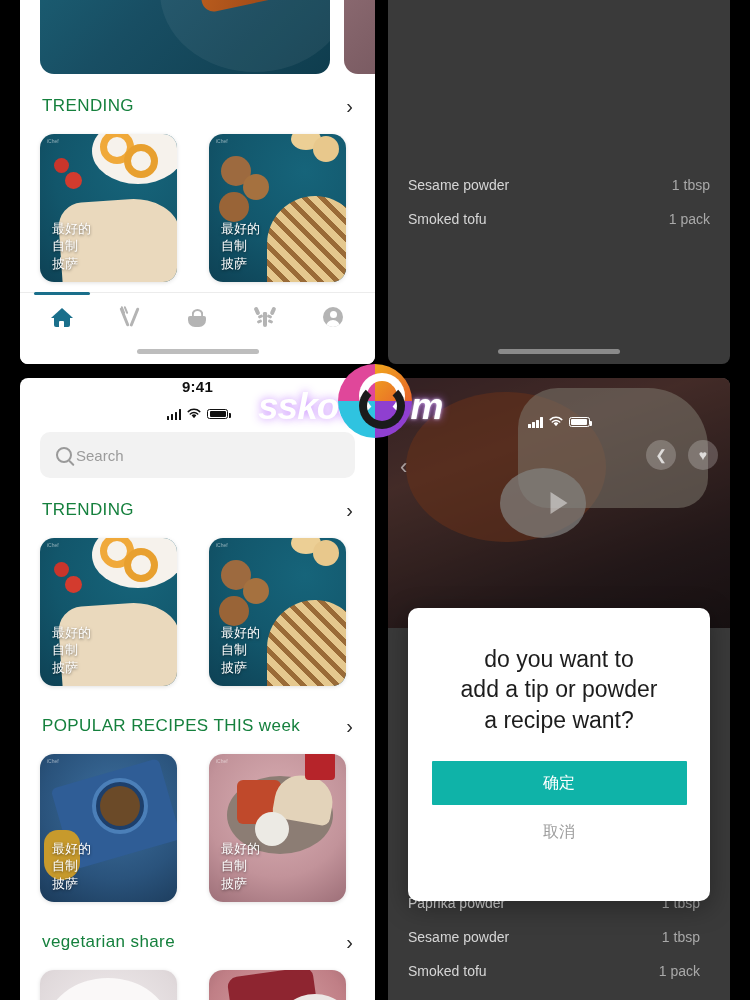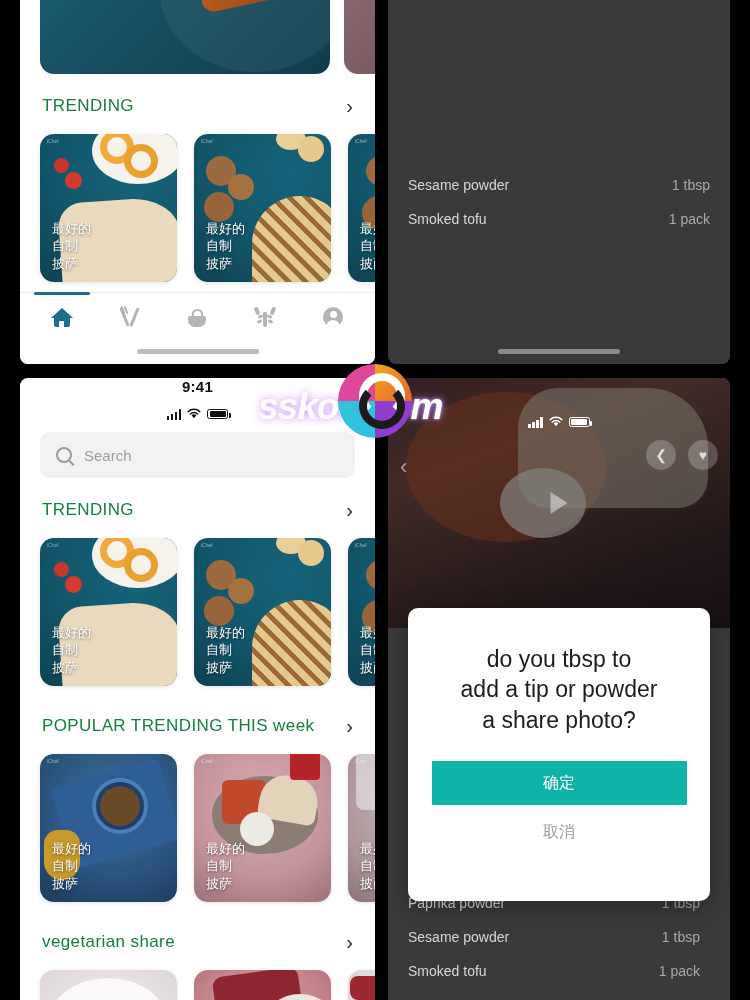--- a/index.html
+++ b/index.html
@@ -28,34 +28,34 @@
   .battery::after{content:"";position:absolute;right:-3.5px;top:2.5px;width:2px;height:5px;
     background:#111;border-radius:0 1px 1px 0;}
   .battery i{position:absolute;left:1.3px;top:1.3px;bottom:1.3px;width:85%;background:#111;border-radius:1px;display:block;}
   .status-dark .clock,.status-dark .bars i,.status-dark .battery i{background:#fff;color:#fff}
   .status-dark .bars i{background:#fff}
   .status-dark .battery{border-color:#fff}
   .status-dark .battery::after{background:#fff}
 
   
   .search { margin:12px 20px 0; height:46px; background:#f2f2f2; border-radius:10px;
-    display:flex; align-items:center; gap:12px; padding:0 16px; }
+    display:flex; align-items:center; gap:4px; padding:0 16px; }
   .search .mag { width:16px; height:16px; border:2px solid #9a9a9a; border-radius:50%;
     position:relative; flex:none; }
   .search .mag::after{content:"";position:absolute;right:-5px;bottom:-3px;width:7px;height:2px;
     background:#9a9a9a;transform:rotate(45deg);border-radius:1px;}
   .search .ph { font-size:15px; color:#9b9b9b; }
 
   
   .section-head { display:flex; align-items:center; justify-content:space-between;
     padding:22px 22px 10px; }
   .section-title { font-size:17px; color:#15803d; letter-spacing:.4px; }
   .chev { font-size:20px; color:#2b2b2b; line-height:1; font-weight:300; }
 
-  .cardrow { display:flex; gap:17px; padding:8px 20px; }
+  .cardrow { display:flex; gap:32px; padding:8px 20px; }
   .card { width:137px; height:148px; border-radius:14px; flex:none; position:relative;
     overflow:hidden; box-shadow:0 1px 4px rgba(0,0,0,.12); }
   .card .label { position:absolute; left:12px; bottom:10px; color:#fff; font-size:13px;
     line-height:1.33; text-shadow:0 1px 3px rgba(0,0,0,.55); }
   .card .tag { position:absolute; left:7px; top:4px; font-size:5px; color:rgba(255,255,255,.5); }
 
   
   .bg-teal  { background:radial-gradient(circle at 70% 25%,#16647a 0%,#12566b 55%,#0e4154 100%); }
   .bg-blue  { background:radial-gradient(circle at 55% 35%,#3d6f9e 0%,#2a537c 60%,#1b3a59 100%); }
   .bg-pink  { background:radial-gradient(circle at 50% 35%,#d9aeb3 0%,#c2939a 60%,#9d6f78 100%); }
@@ -317,21 +317,21 @@
       </div>
       <div class="card bg-teal">
         <div class="fooddeco" style="left:18px;top:22px;width:30px;height:30px;background:#9d6a3f"></div>
         <div class="fooddeco" style="left:14px;top:62px;width:34px;height:34px;background:#996437"></div>
         <div class="tag">iChef</div>
         <div class="label">最好的<br>自制<br>披萨</div>
       </div>
     </div>
 
     <div class="section-head">
-      <div class="section-title">POPULAR TRENDING THIS week</div>
+      <div class="section-title">POPULAR RECIPES THIS week</div>
       <div class="chev">›</div>
     </div>
     <div class="cardrow">
       <div class="card bg-blue">
         <div class="fooddeco" style="left:20px;top:18px;width:112px;height:84px;border-radius:6px;background:#2f5d96;transform:rotate(-16deg)"></div>
         <div class="fooddeco" style="left:52px;top:24px;width:56px;height:56px;border-radius:50%;background:#1d3f6b;border:4px solid #4b7fb8"></div>
         <div class="fooddeco" style="left:60px;top:32px;width:40px;height:40px;border-radius:50%;background:#6b4a28"></div>
         <div class="fooddeco" style="left:4px;top:76px;width:36px;height:50px;border-radius:14px 14px 18px 18px;background:#c79a2c"></div>
         <div class="tag">iChef</div>
         <div class="label">最好的<br>自制<br>披萨</div>
@@ -414,23 +414,23 @@
         <span class="qty">1 tbsp</span>
       </div>
       <div class="ing-row">
         <span>Smoked tofu</span>
         <span class="qty">1 pack</span>
       </div>
     </div>
 
     <div class="dialog" id="dialog-tip">
       <div class="dlg-text">
-        <div>do you tbsp to</div>
+        <div>do you want to</div>
         <div>add a tip or powder</div>
-        <div>a share photo?</div>
+        <div>a recipe want?</div>
       </div>
       <button class="btn-primary">确定</button>
       <button class="btn-text">取消</button>
     </div>
   </div>
 
   <div class="watermark">
     <div class="wm-text">sskoo.com</div>
     <div class="wm-logo">
       <span class="wm-q1"></span>

